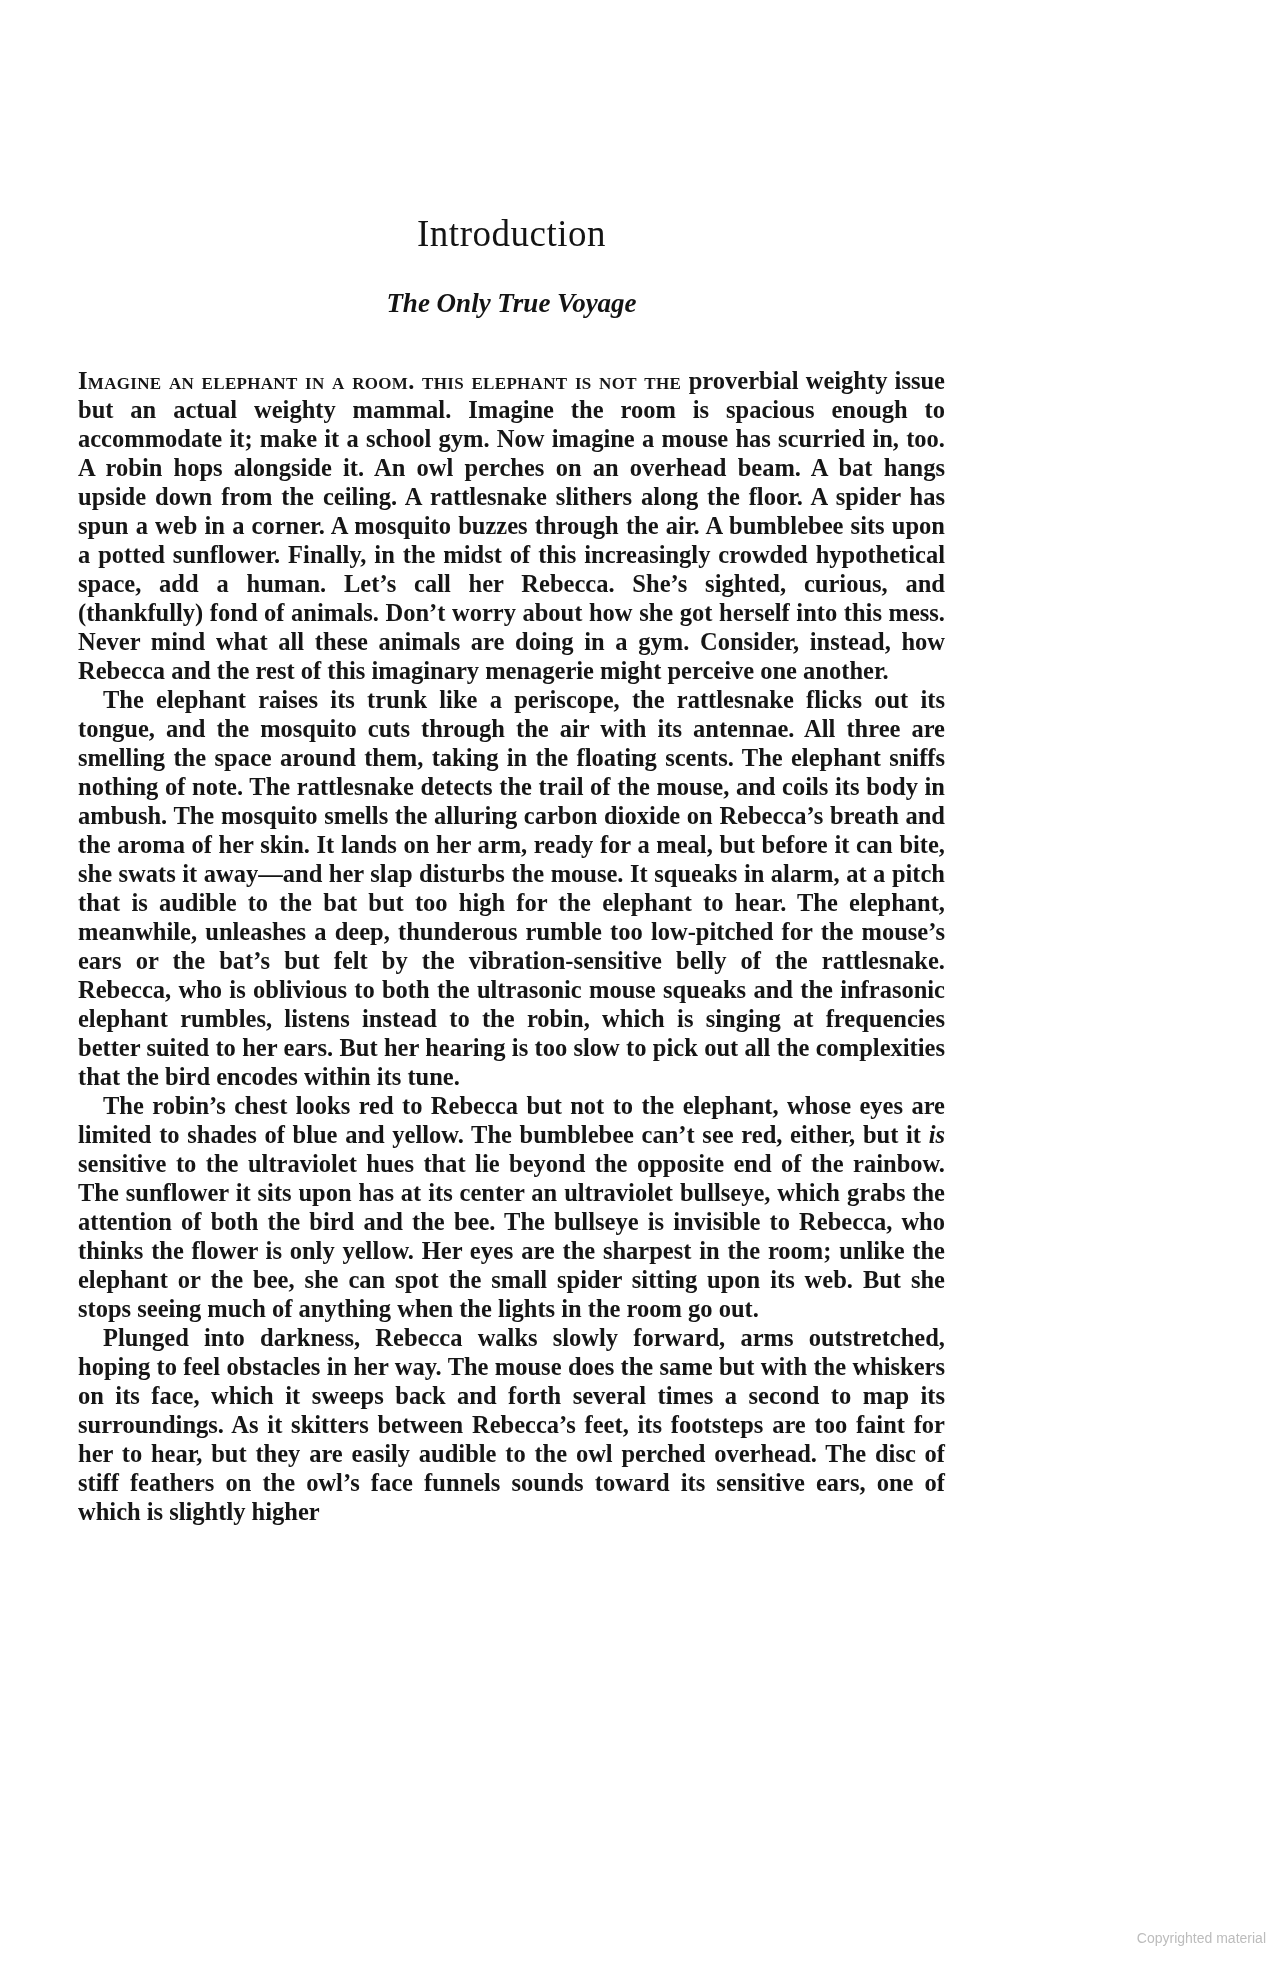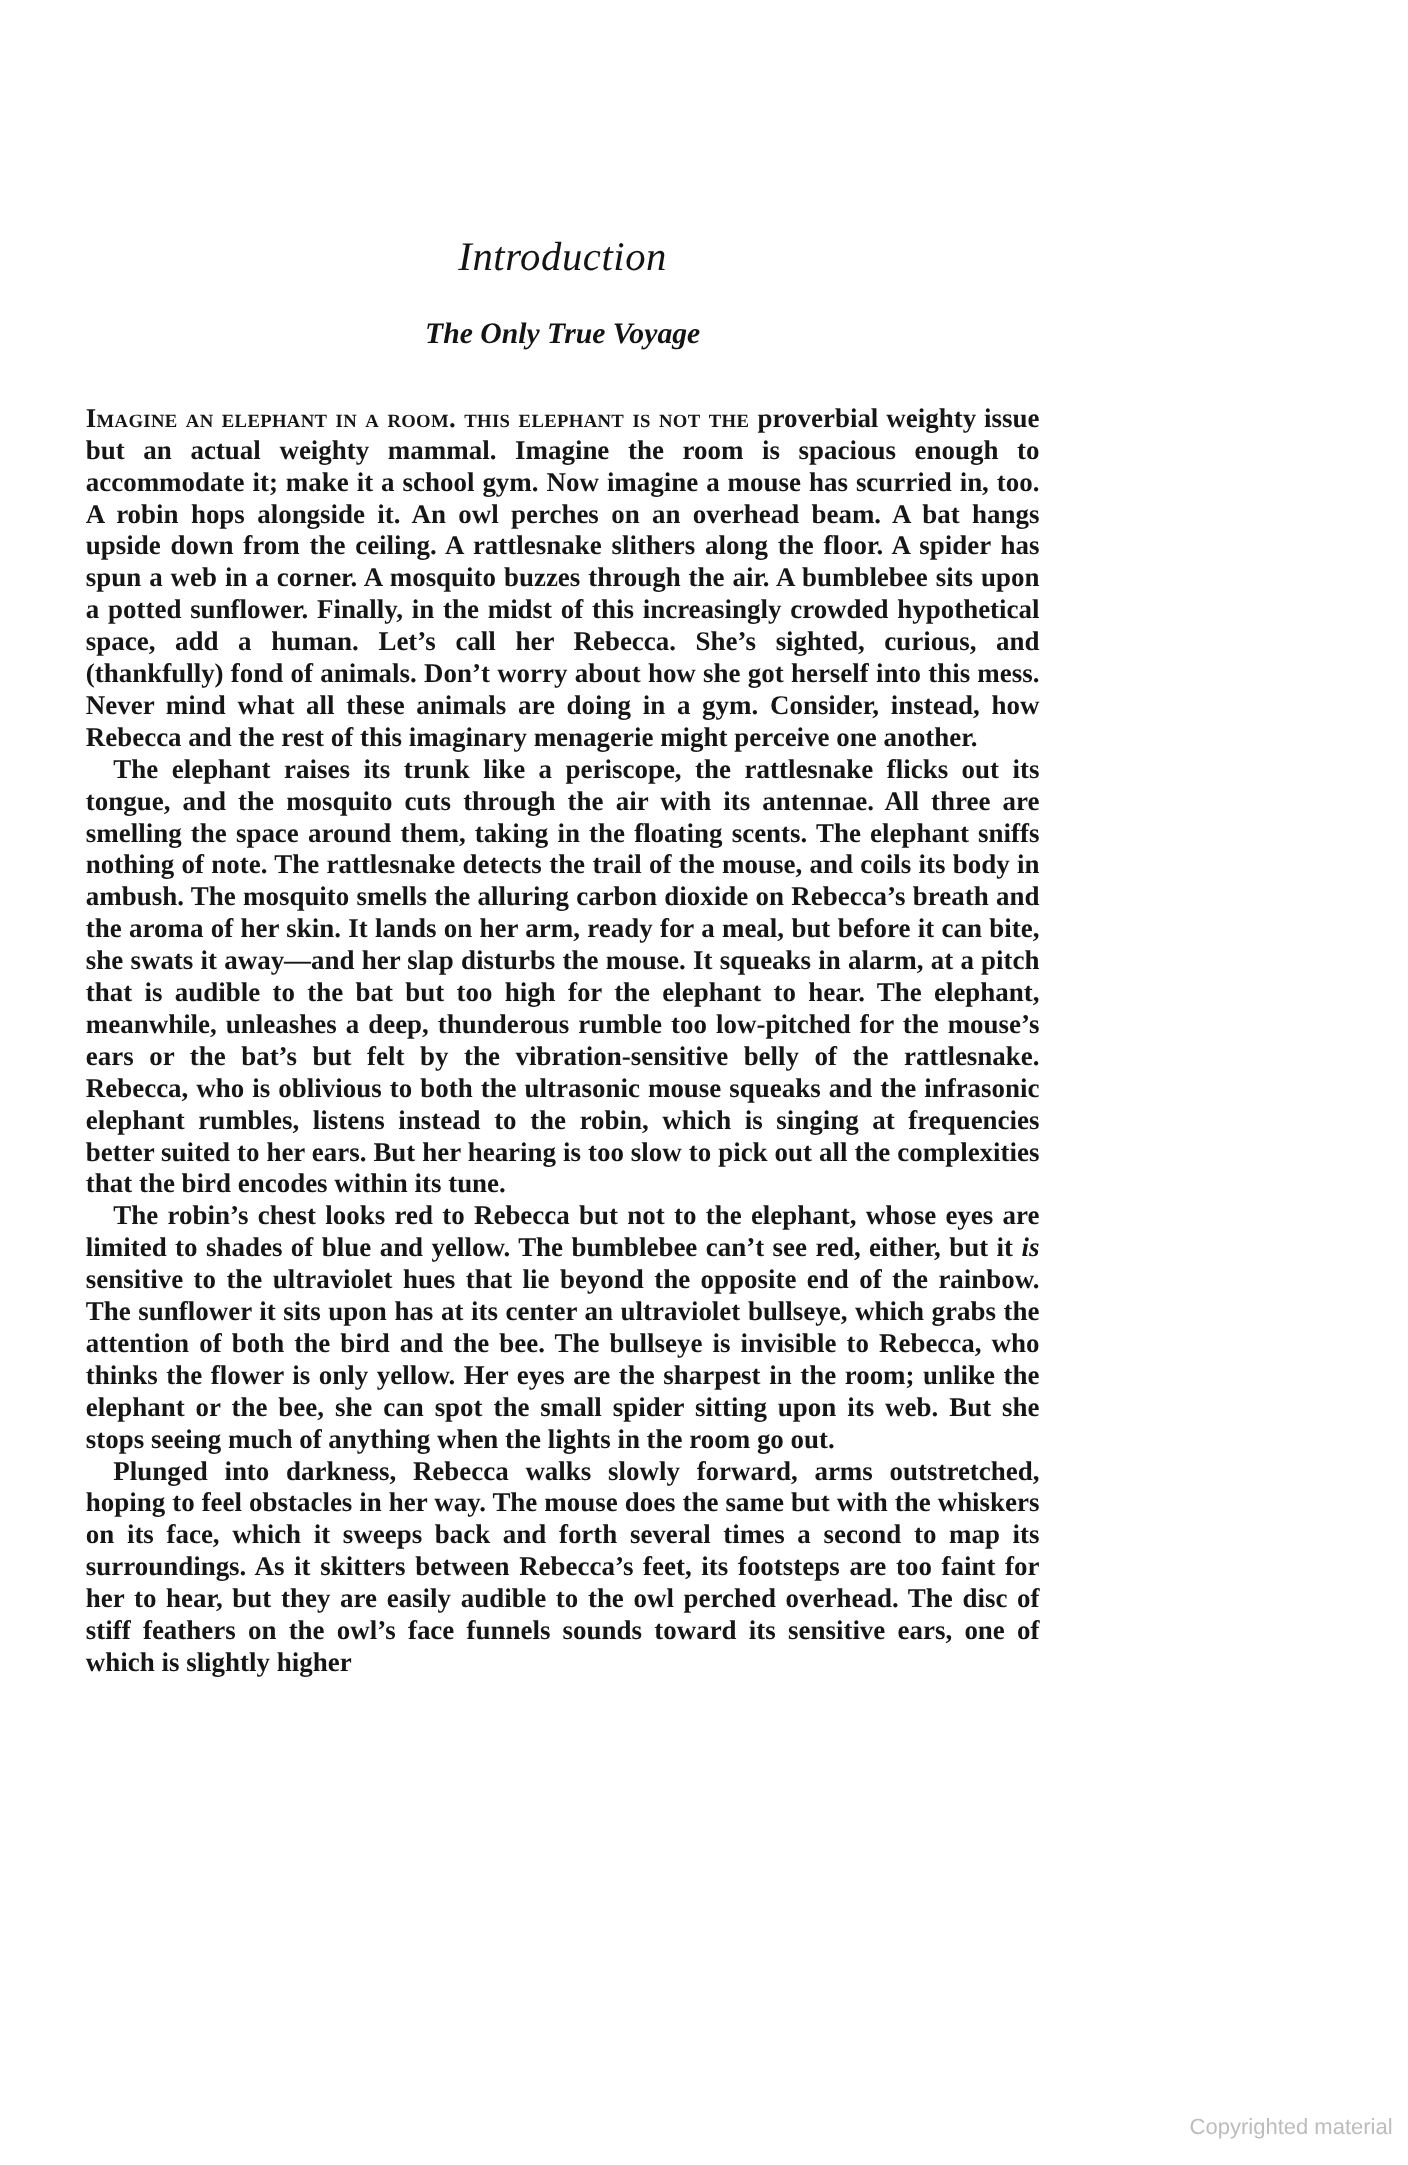--- a/index.html
+++ b/index.html
@@ -20,21 +20,20 @@
     position: absolute;
     top: 212px;
     left: 78px;
     width: 867px;
     margin: 0;
     text-align: center;
     font-size: 37px;
     font-weight: normal;
     letter-spacing: 0.5px;
     color: #141414;
-    font-style: italic;
   }
   .chapter-subtitle {
     position: absolute;
     top: 288px;
     left: 78px;
     width: 867px;
     margin: 0;
     text-align: center;
     font-size: 27px;
     font-weight: bold;
@@ -64,21 +63,21 @@
     letter-spacing: 0.3px;
   }
   .seg-italic {
     font-style: italic;
   }
   .watermark {
     position: absolute;
     right: 14px;
     bottom: 22px;
     font-family: "Liberation Sans", sans-serif;
-    font-size: 20px;
+    font-size: 14px;
     color: #bcbcbc;
   }
 </style>
 </head>
 <body>
 
 <div class="page">
   <h1 class="chapter-title">Introduction</h1>
   <h2 class="chapter-subtitle">The Only True Voyage</h2>
   <div class="body-text">

